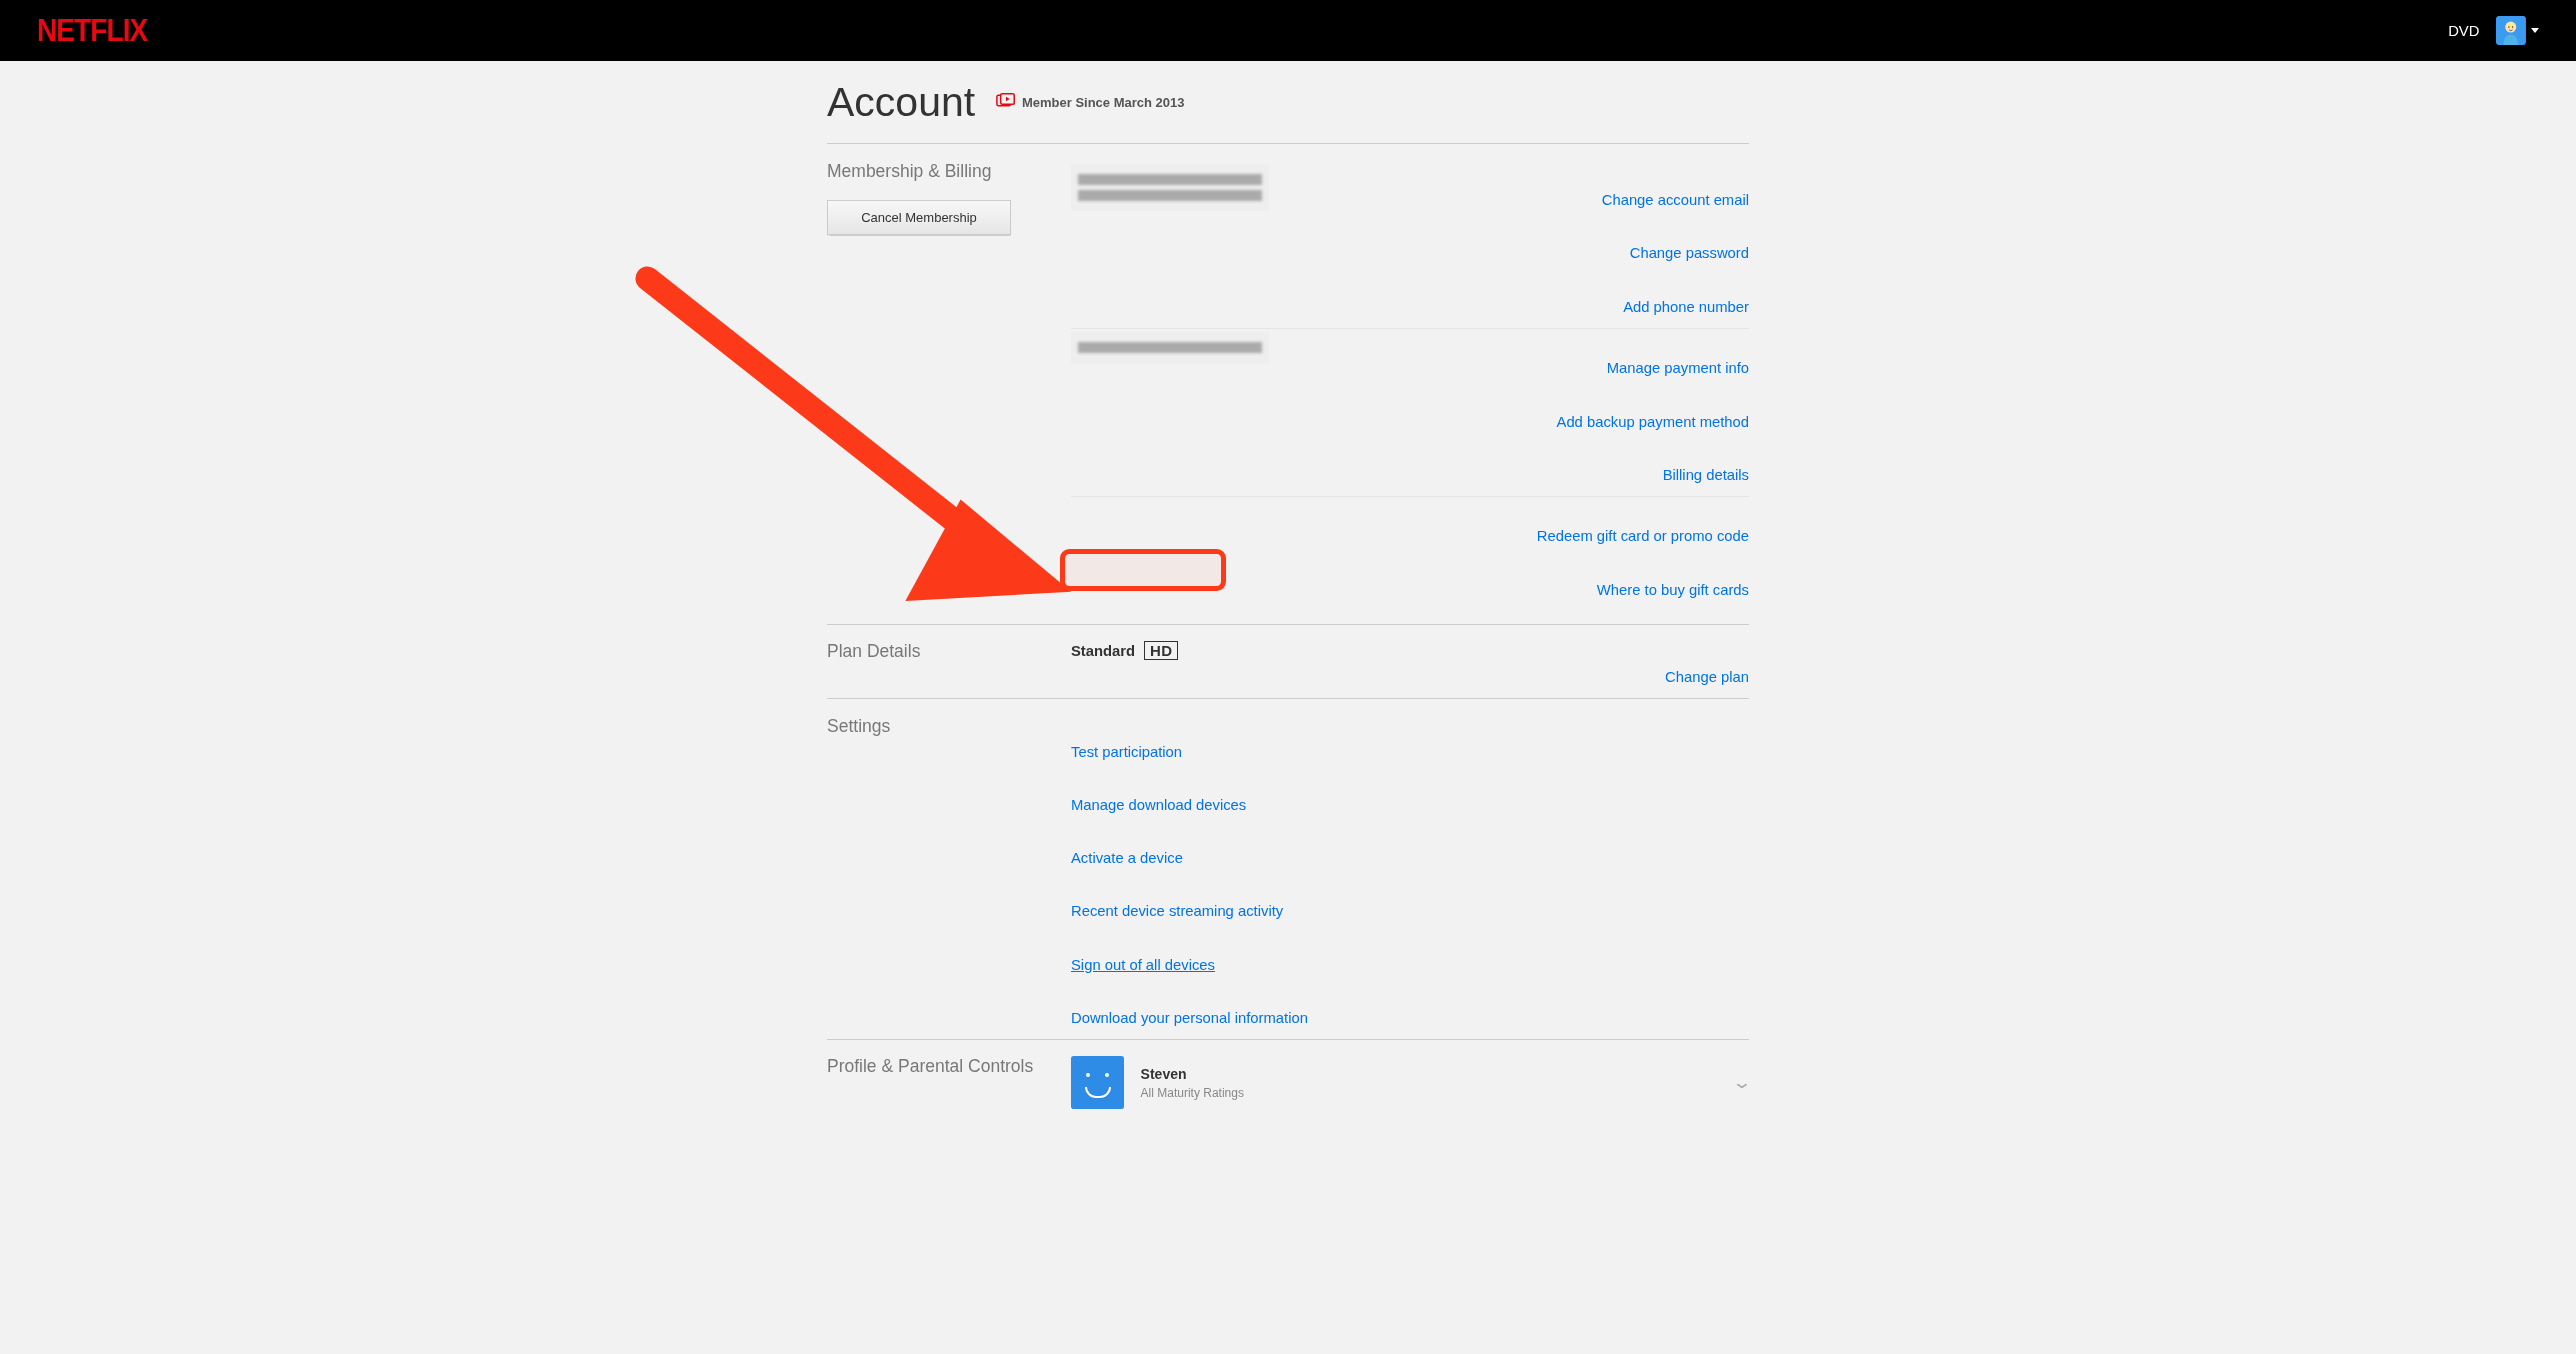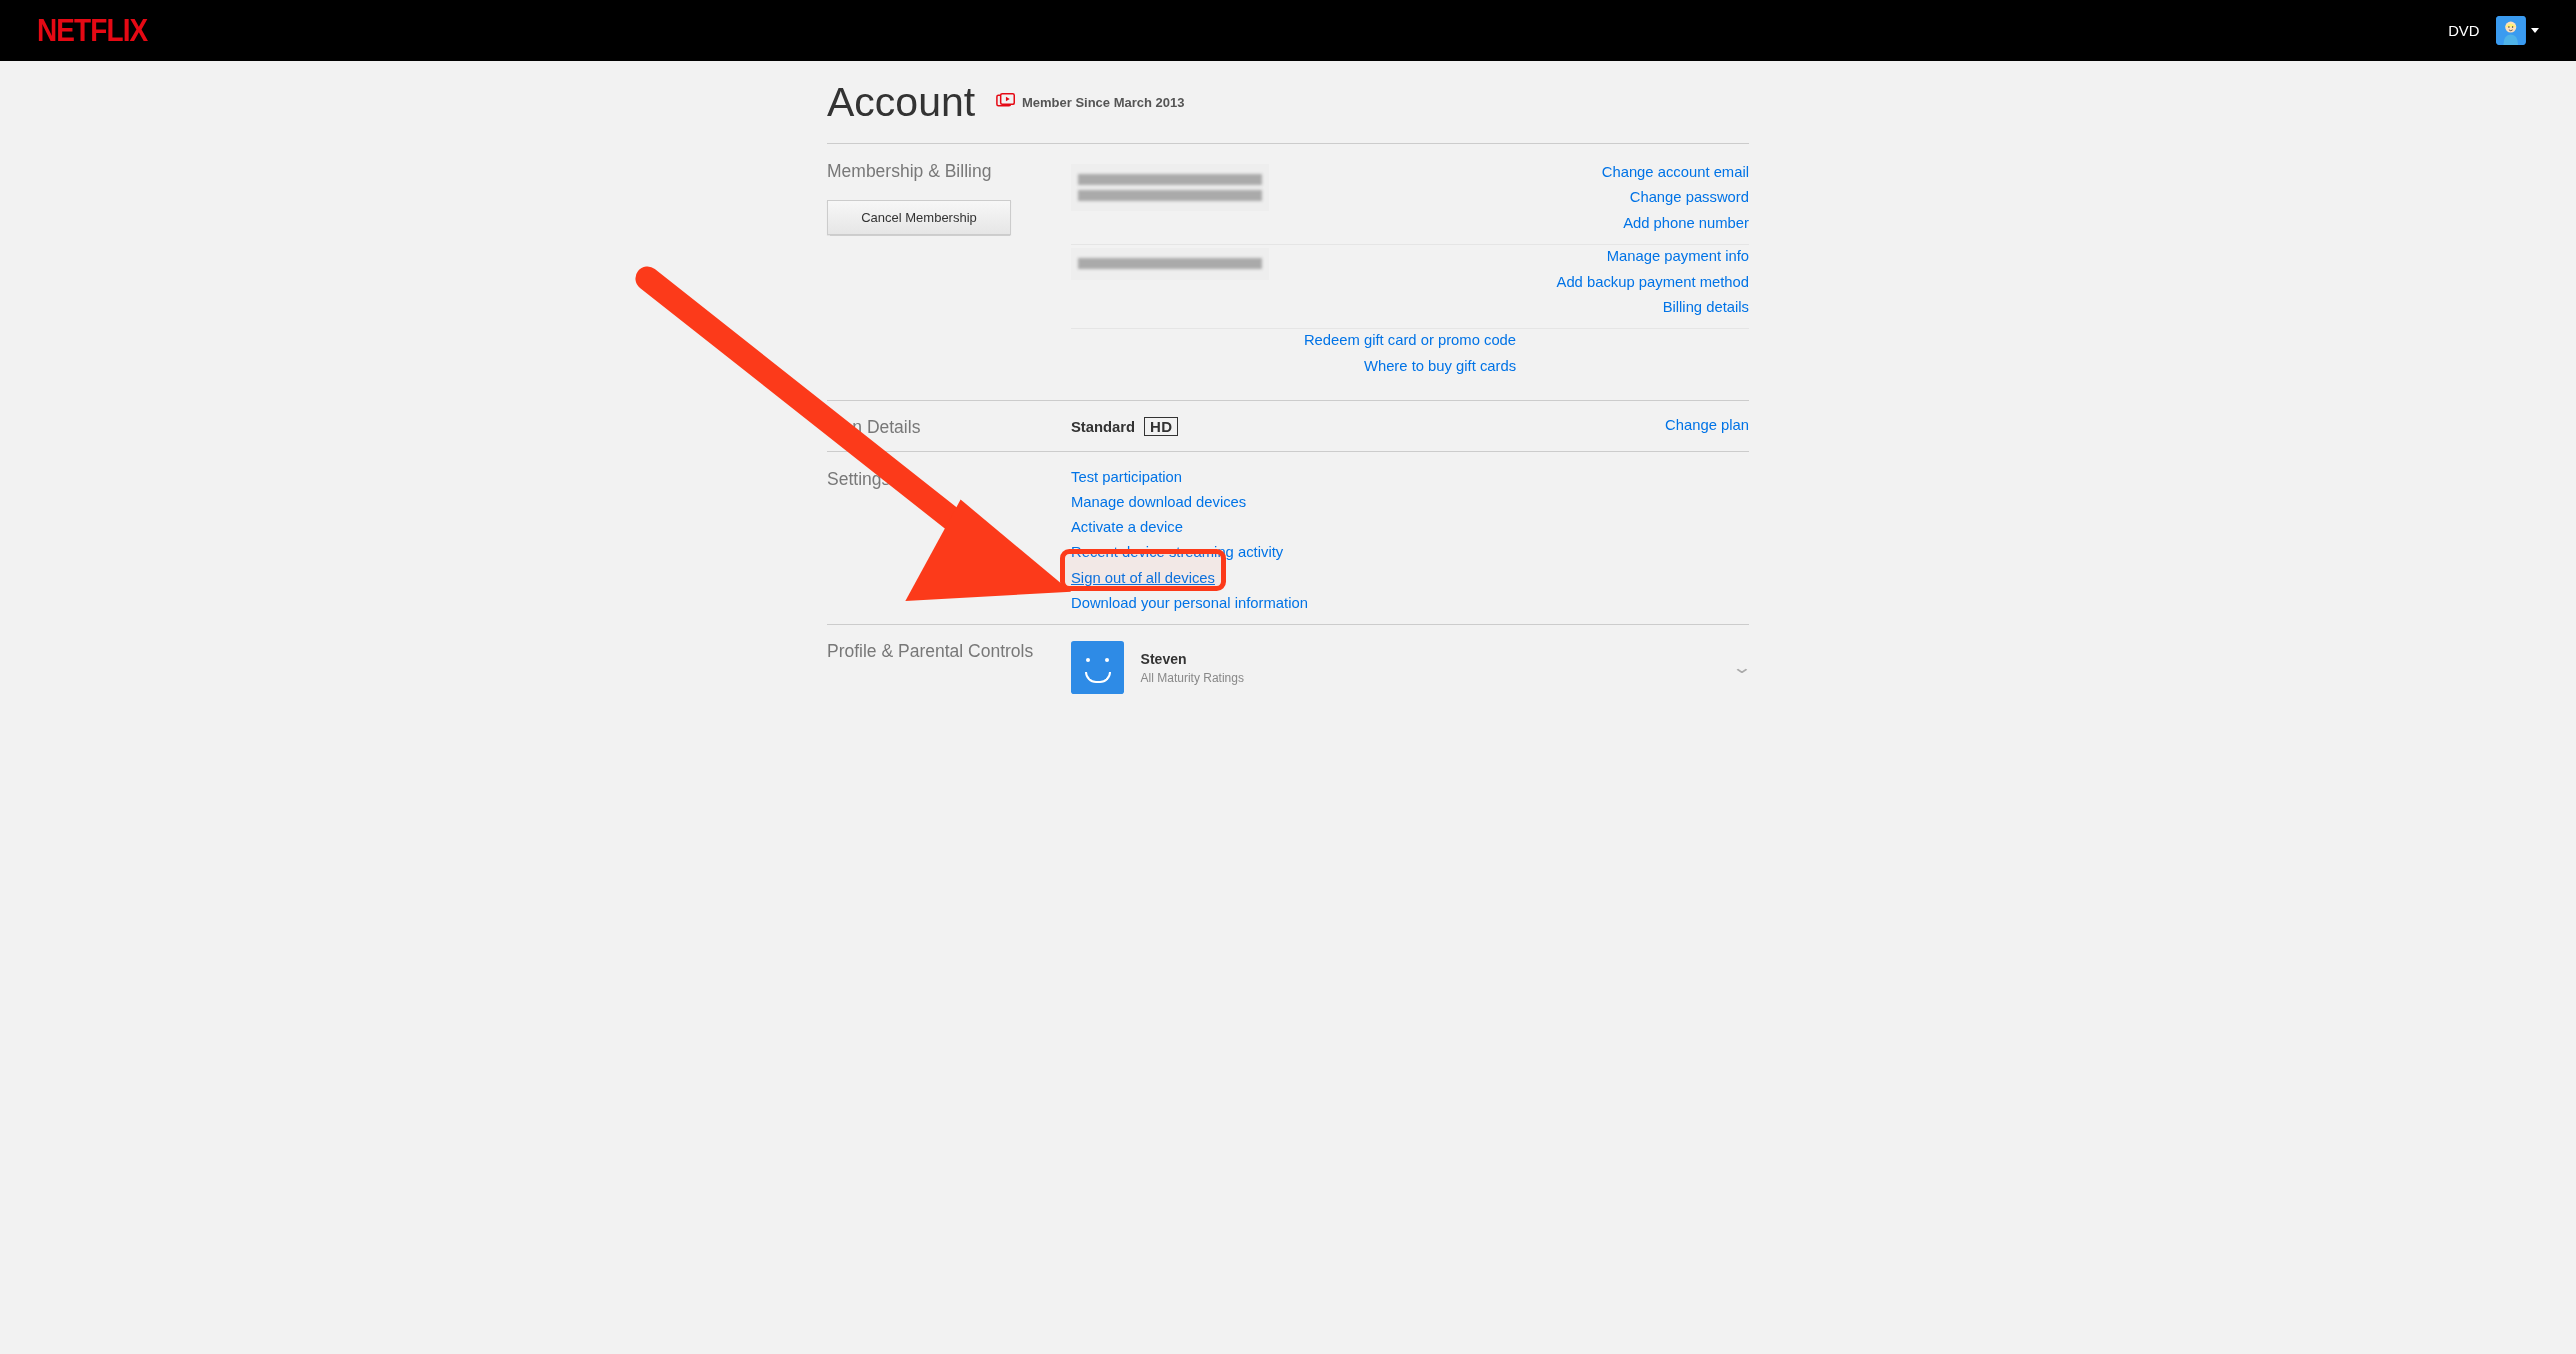--- a/index.html
+++ b/index.html
@@ -15,25 +15,25 @@
   .page-title-row { display: flex; align-items: center; gap: 13px; margin-bottom: 16.6px; }
   .page-title { font-size: 41px; font-weight: 500; color: #333; }
   .member-since { display: flex; align-items: center; gap: 7.4px; color: #555; font-size: 13px; font-weight: 700; padding-left: 8px; }
   .member-icon { color: #e50914; }
   .section { border-top: 0.9px solid #ccc; display: flex; padding: 16.6px 0 13px; }
   .section-left { width: 244px; flex-shrink: 0; }
   .section-label { font-size: 17.5px; color: #787878; font-weight: 400; }
   .section-right { flex: 1; }
   .cancel-btn { margin-top: 18.4px; background: linear-gradient(#f7f7f7,#e6e6e6); border: 0.9px solid #ccc; padding: 9.2px 16.6px; font-size: 13px; color: #333; cursor: pointer; width: 184px; text-align: center; box-shadow: 0 0.9px 0.9px rgba(0,0,0,.15); }
   .subsection { border-bottom: 0.9px solid #e5e5e5; padding: 3.7px 0 13px; display: flex; justify-content: space-between; align-items: flex-start; }
-  .subsection:last-child { border-bottom: none; justify-content: center; }
+  .subsection:last-child { border-bottom: none; }
   .redacted-block { background: #eee; width: 198px; padding: 5.5px 0; }
   .redacted-line { height: 11px; background: #aaa; margin: 4.6px 7.4px; filter: blur(1.8px); }
   .links-col { display: flex; flex-direction: column; align-items: flex-end; gap: 9.2px; }
-  .link { color: #0073e6; font-size: 14.8px; cursor: pointer; text-decoration: none; }
+  .link { color: #0073e6; font-size: 14.8px; cursor: pointer; text-decoration: none; margin-top: 28px; }
   .plan-row { display: flex; align-items: center; gap: 9.2px; }
   .plan-name { font-weight: 700; font-size: 14.8px; color: #333; }
   .hd-badge { border: 1.4px solid #333; border-radius: 0; font-size: 15px; font-weight: 700; padding: 0 4.6px; letter-spacing: 0.5px; }
   .plan-section .section-right { display: flex; justify-content: space-between; align-items: flex-start; }
   .profile-row { display: flex; align-items: center; justify-content: space-between; width: 100%; }
   .profile-left { display: flex; align-items: center; gap: 16.6px; }
   .profile-avatar { width: 53px; height: 53px; background: #2e8be6; border-radius: 2.8px; position: relative; }
   .profile-avatar .smile { position: absolute; bottom: 11px; left: 50%; transform: translateX(-50%); width: 26px; height: 11px; border: 2.3px solid #fff; border-top: none; border-radius: 0 0 18.4px 18.4px; }
   .profile-avatar .eye { position: absolute; width: 4.6px; height: 4.6px; background: #fff; border-radius: 50%; top: 16.6px; }
   .profile-avatar .eye.l { left: 14.8px; }

